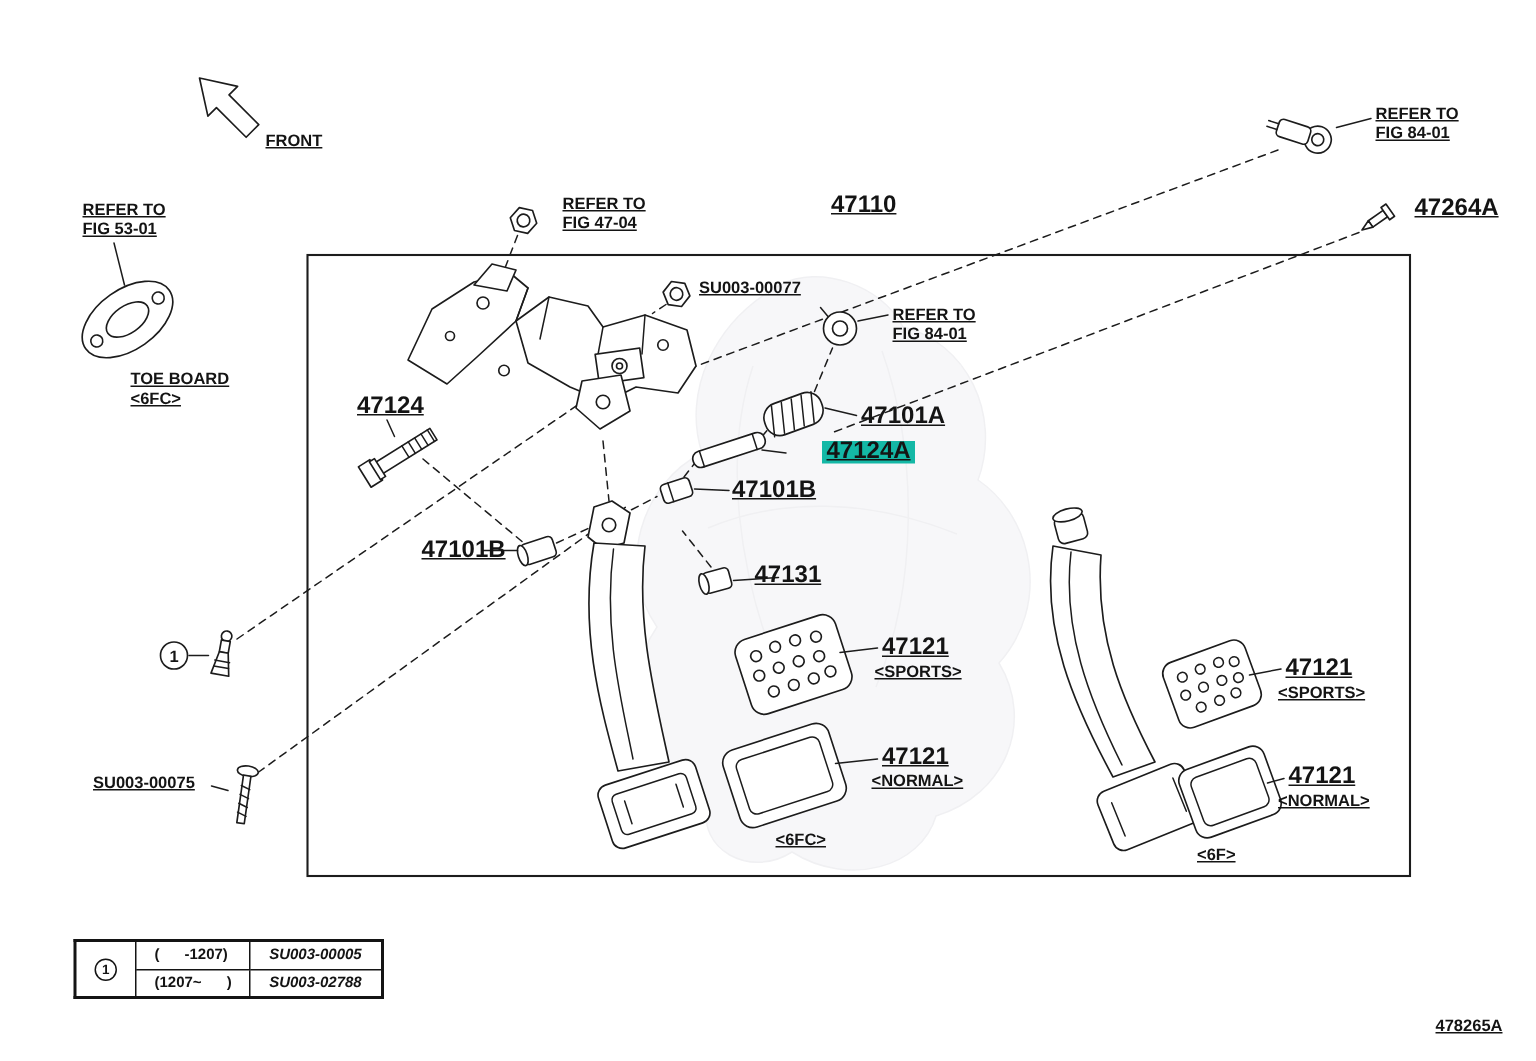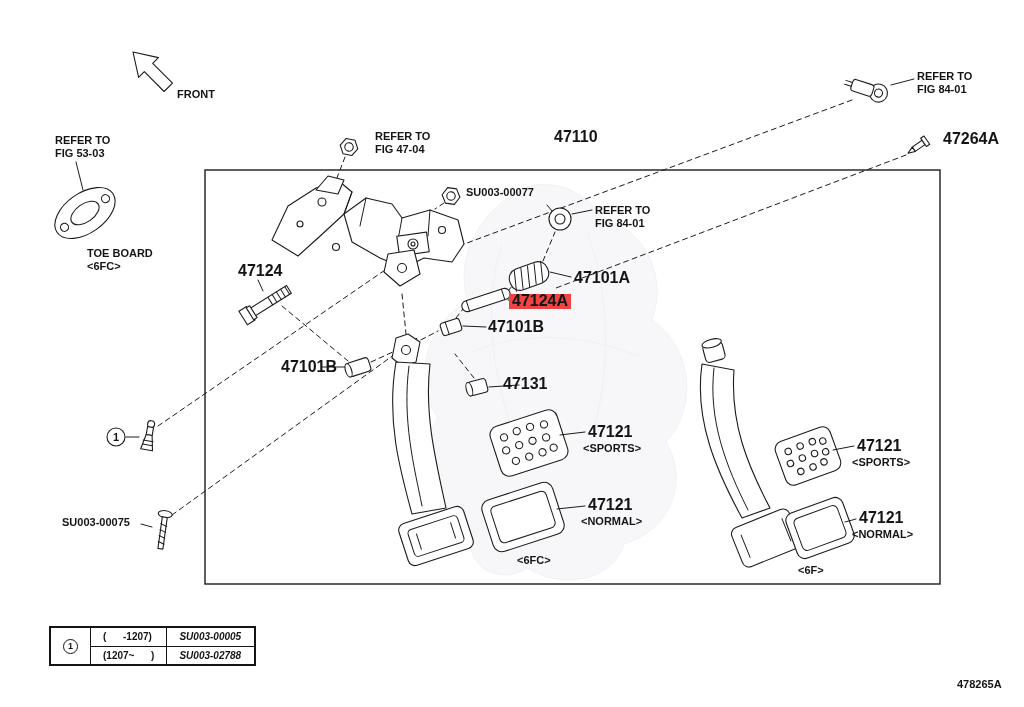--- a/index.html
+++ b/index.html
@@ -10,21 +10,21 @@
 
   
   .s    { fill:#ffffff; stroke:#1c1c1c; stroke-width:1.1; stroke-linejoin:round; stroke-linecap:round; }
   .ln   { fill:none; stroke:#1c1c1c; stroke-width:1; stroke-linecap:round; }
   .ln2  { fill:none; stroke:#1c1c1c; stroke-width:1.4; }
   .dash { fill:none; stroke:#1c1c1c; stroke-width:1; stroke-dasharray:5 4; stroke-linecap:round; }
   .wm   { fill:#f2f2f5; stroke:#e4e4e9; stroke-width:1; }
   .svgtext { font:700 11px "Liberation Sans",sans-serif; fill:#141414; text-anchor:middle; }
 
   
-  .lbl  { position:absolute; font:700 11px/13px "Liberation Sans",sans-serif; color:#141414; white-space:nowrap; }
+  .lbl  { position:absolute; font:700 11px/13px "Liberation Sans",sans-serif; color:#141414; white-space:nowrap;text-decoration:underline; }
   .num  { font-size:16px; line-height:14px; }
   .hl   { padding:0 3px 1px 3px; }
 
   
   .legend { position:absolute; left:49px; top:626px; }
   .legend table { border-collapse:collapse; border:2px solid #141414; background:#fff; }
   .legend td { border:1.3px solid #141414; font:700 10px "Liberation Sans",sans-serif;
                color:#141414; padding:1px 12px; height:19px; vertical-align:middle; }
   .legend td.range { white-space:pre; min-width:74px; }
   .legend td.part  { min-width:88px;font-style:italic; }
@@ -252,21 +252,21 @@
       <path class="ln" d="M141,524 L152,527"></path>
       <path class="ln" d="M126,437 L139,437"></path>
       <path class="ln" d="M258,280 L263,291"></path>
     </g>
   </svg>
 
   <div class="lbl" style="left:177px;top:88px">FRONT</div>
 
   <div class="lbl" style="left:55px;top:134px">
     <div>REFER TO</div>
-    <div>FIG 53-03</div>
+    <div>FIG 53-01</div>
   </div>
 
   <div class="lbl" style="left:87px;top:247px">
     <div>TOE BOARD</div>
     <div>&lt;6FC&gt;</div>
   </div>
 
   <div class="lbl" style="left:375px;top:130px">
     <div>REFER TO</div>
     <div>FIG 47-04</div>
@@ -285,21 +285,21 @@
   <div class="lbl num" style="left:554px;top:130px">47110</div>
 
   <div class="lbl num" style="left:943px;top:132px">47264A</div>
 
   <div class="lbl" style="left:466px;top:186px">SU003-00077</div>
 
   <div class="lbl num" style="left:238px;top:264px">47124</div>
 
   <div class="lbl num" style="left:574px;top:271px">47101A</div>
 
-  <div class="lbl num hl" style="left: 509px; top: 294px; background: #ef4444;">47124A</div>
+  <div class="lbl num hl" style="left: 548px; top: 294px; background: #14b8a6;">47124A</div>
 
   <div class="lbl num" style="left:488px;top:320px">47101B</div>
 
   <div class="lbl num" style="left:281px;top:360px">47101B</div>
 
   <div class="lbl num" style="left:503px;top:377px">47131</div>
 
   <div class="lbl num" style="left:588px;top:425px">47121</div>
   <div class="lbl" style="left:583px;top:442px">&lt;SPORTS&gt;</div>
 

